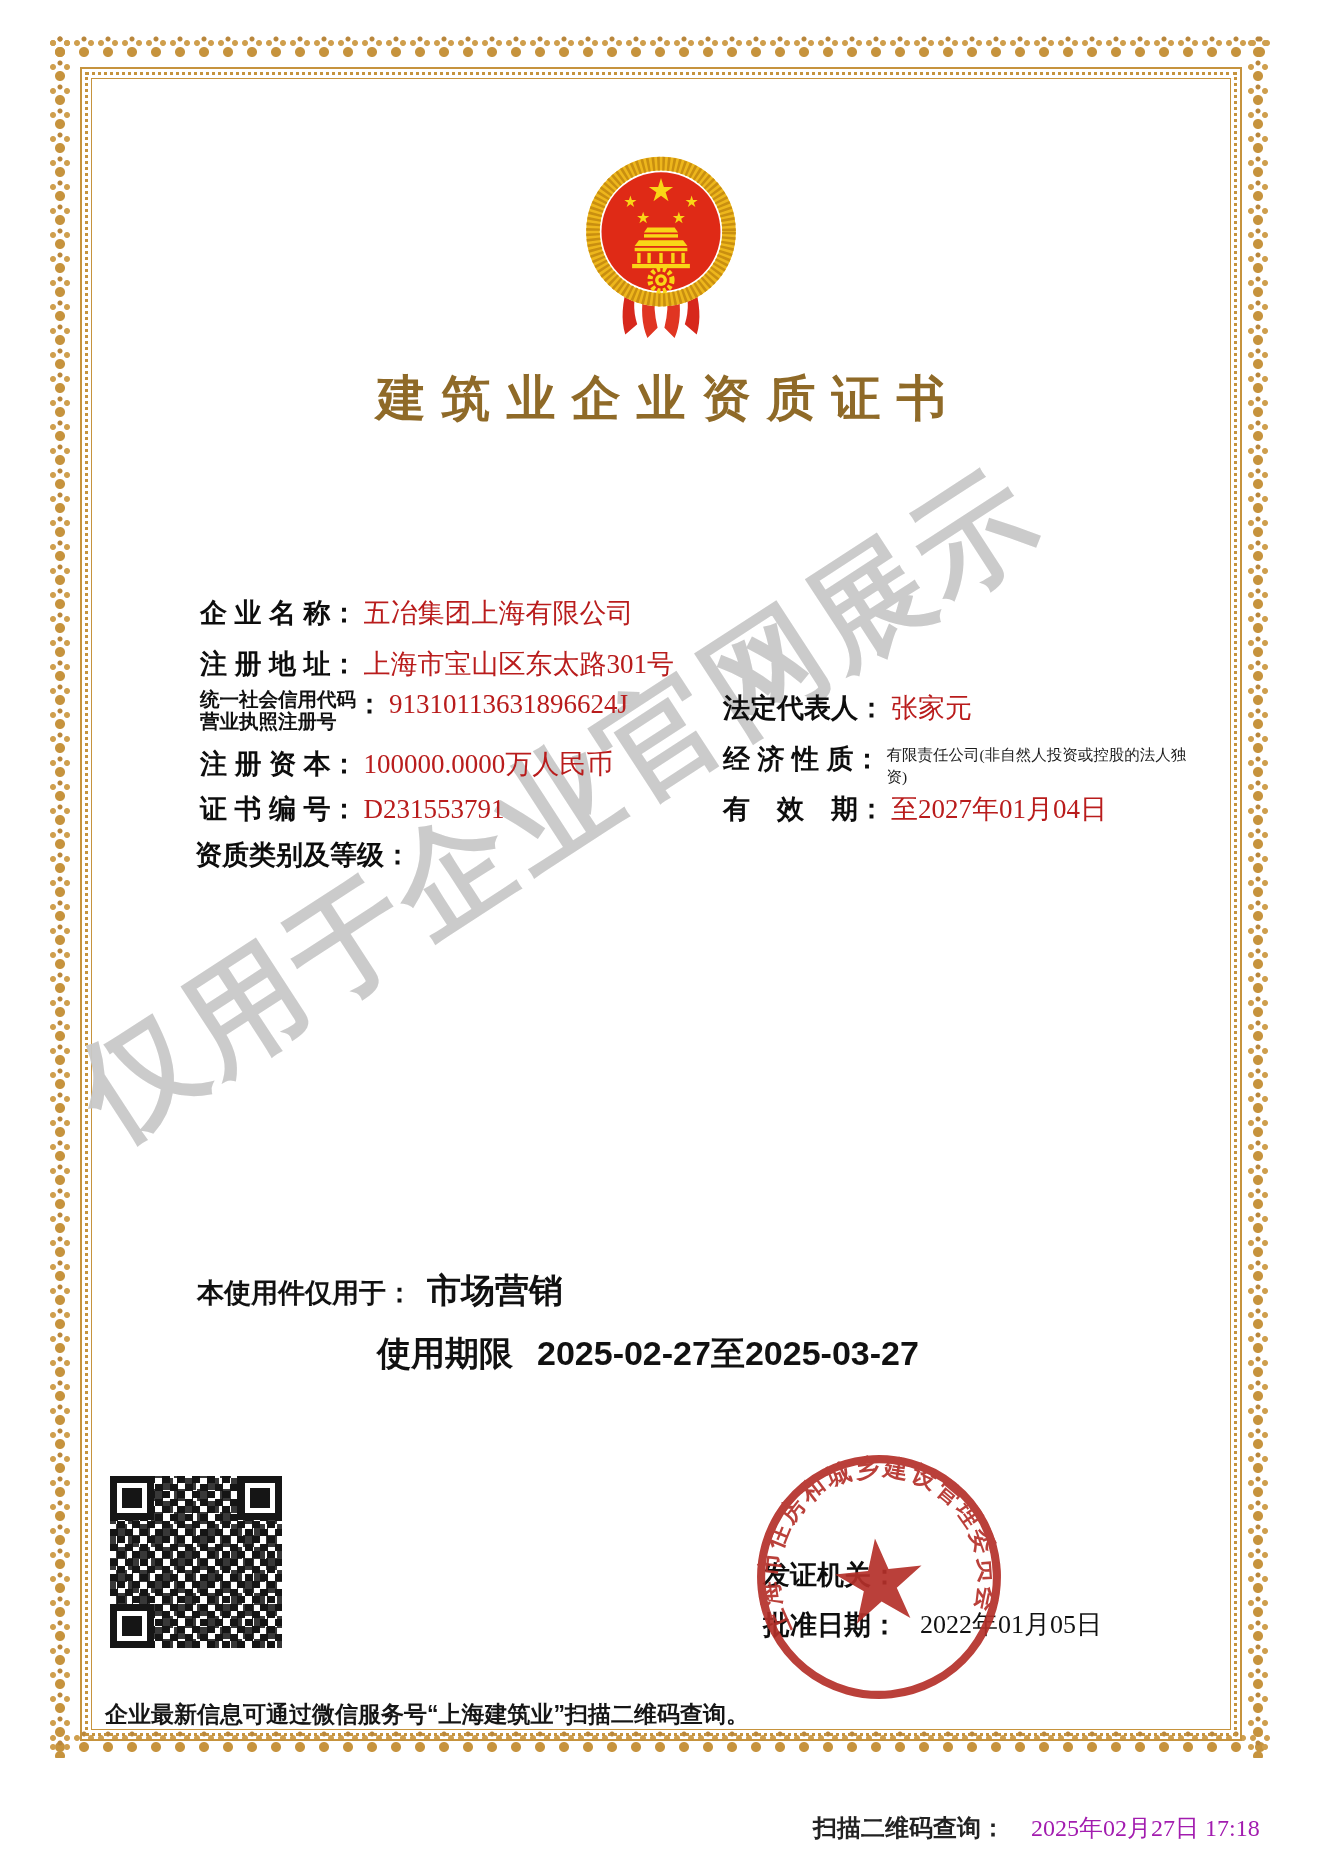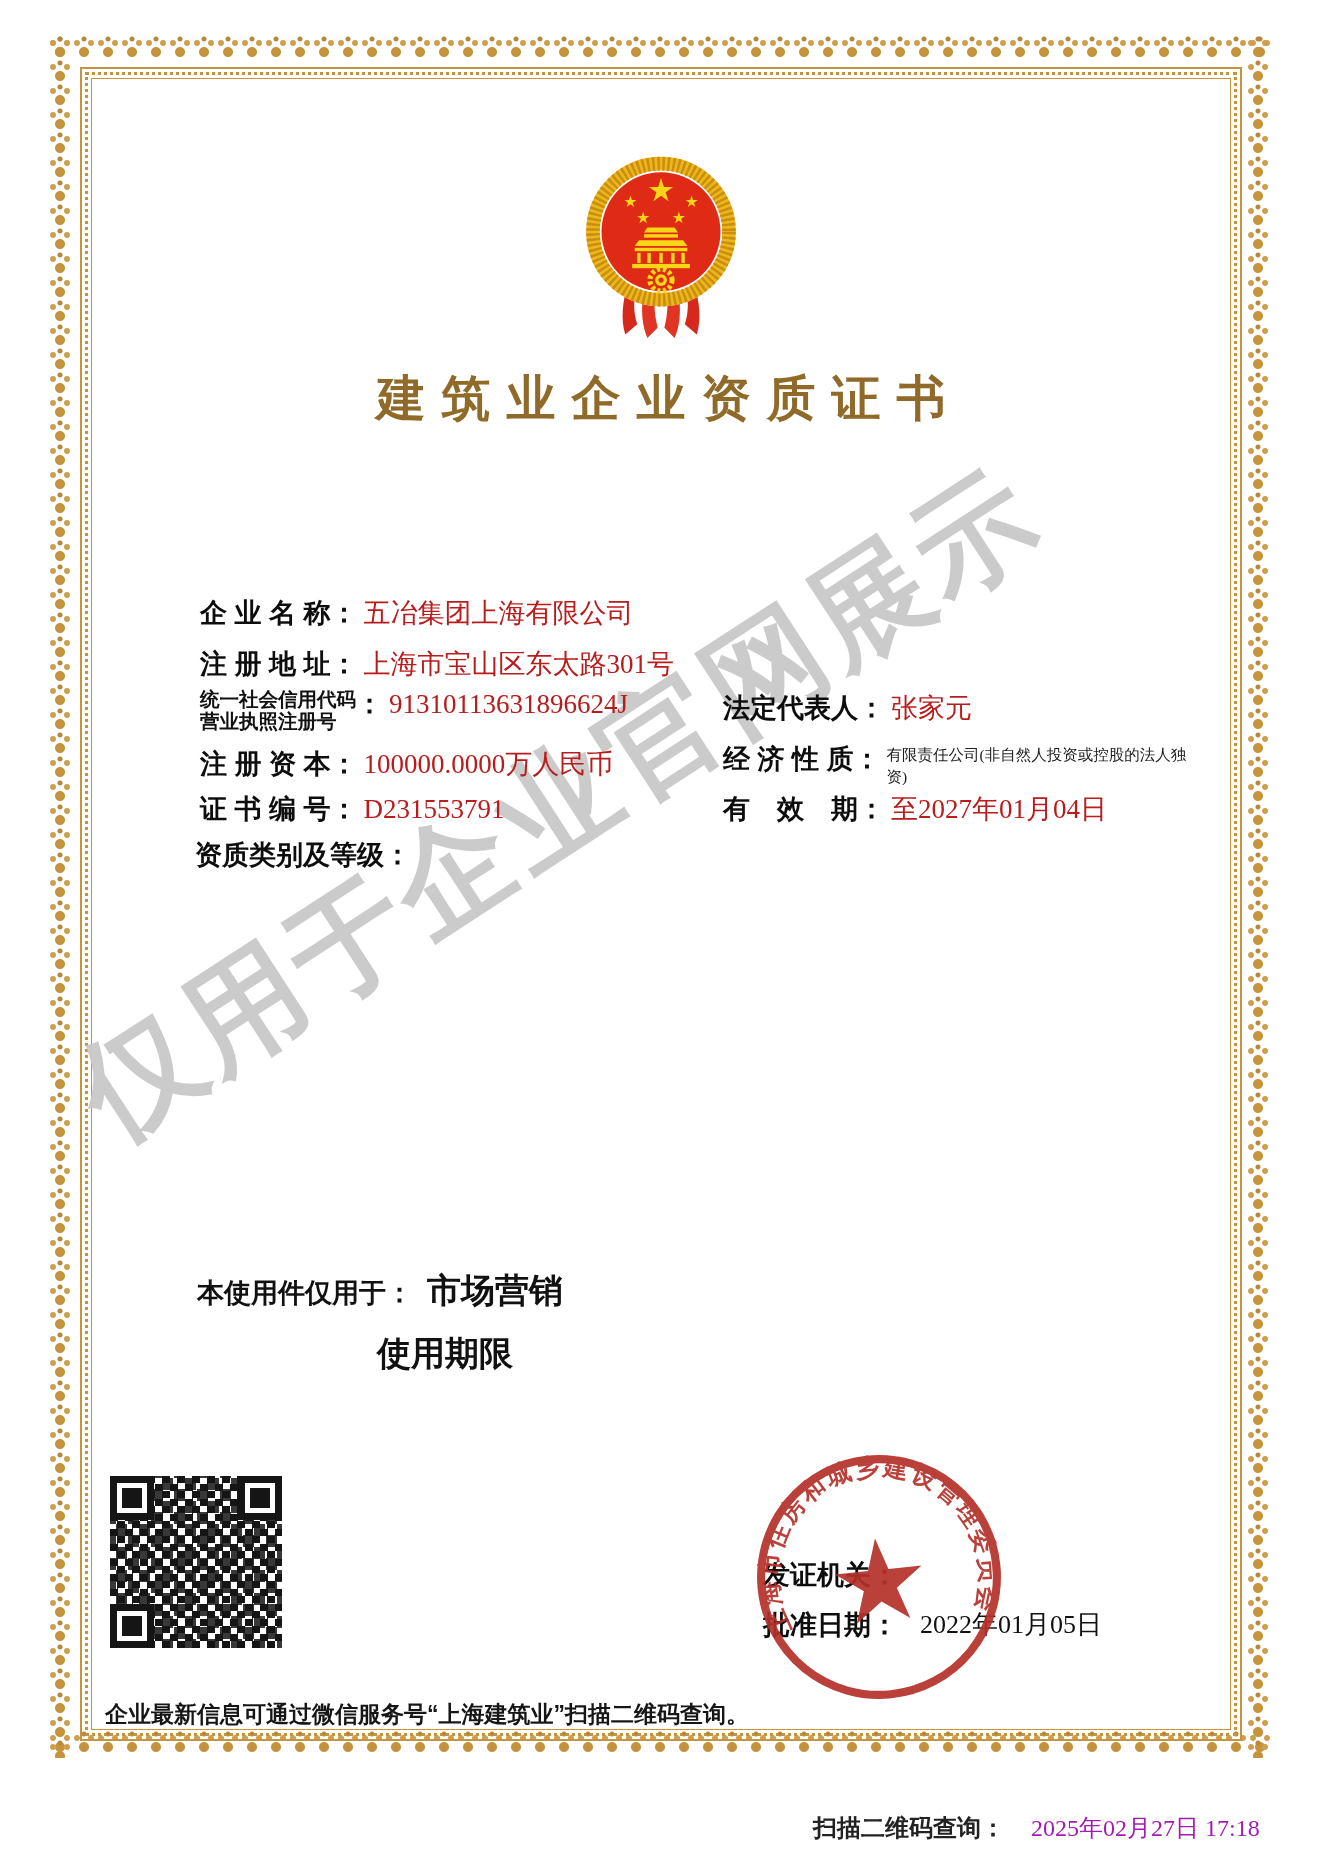--- a/index.html
+++ b/index.html
@@ -193,20 +193,21 @@
   <span class="flabel">有　效　期：</span>
   <span class="fvalue">至2027年01月04日</span>
 </div>
 
 <div class="row r-usage">
   <span class="usage-label">本使用件仅用于：</span>
   <span class="usage-value">市场营销</span>
 </div>
 <div class="row r-period">
   <span class="period-label">使用期限</span>
+  <span class="period-value">2025-02-27至2025-03-27</span>
 </div>
 
 <div class="qr">
   <div class="qr-modules"></div>
   <div class="finder tl"></div>
   <div class="finder tr"></div>
   <div class="finder bl"></div>
 </div>
 
 <div class="row r-issuer">

